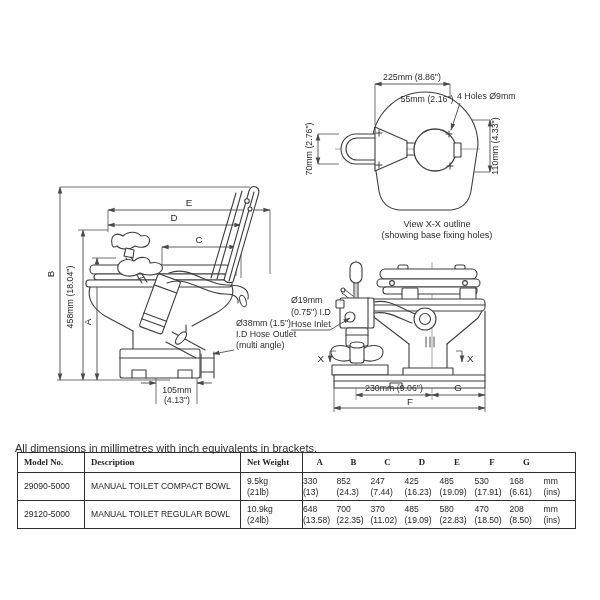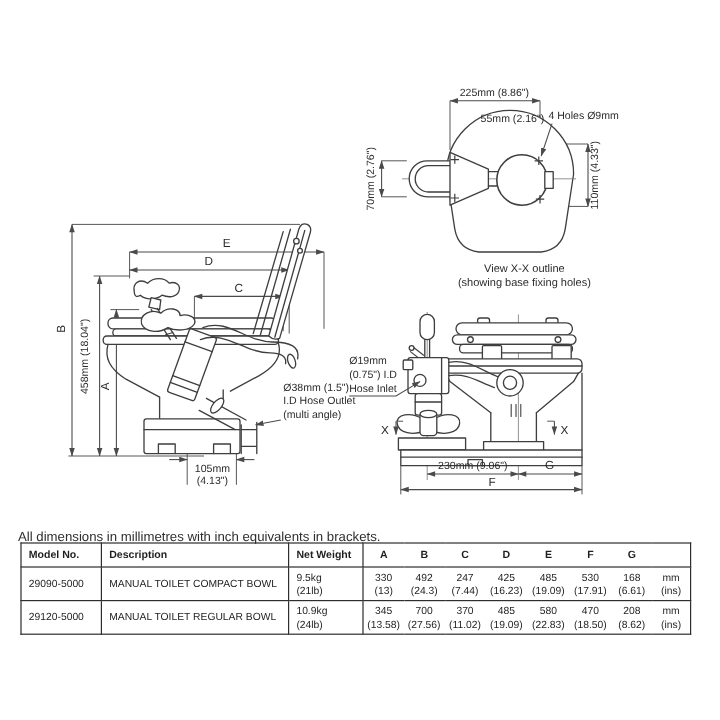--- a/index.html
+++ b/index.html
@@ -16,25 +16,25 @@
   .art{fill:#ffffff;stroke:#3e3e3e;stroke-width:1.1;stroke-linejoin:round;}
   .ln{fill:none;stroke:#3e3e3e;stroke-width:1.1;stroke-linejoin:round;stroke-linecap:round;}
   .note{position:absolute;left:15px;top:442px;font-size:11px;color:#2d2d2d;}
   .spec{position:absolute;left:17px;top:452px;border-collapse:collapse;table-layout:fixed;
         width:558px;font-size:8.6px;color:#1f1f1f;}
   .spec th,.spec td{border-top:1.2px solid #2e2e2e;border-bottom:1.2px solid #2e2e2e;
         padding:0;vertical-align:middle;line-height:1.18;}
   .spec .vline{border-right:1.2px solid #2e2e2e;}
   .spec .lb{border-left:1.4px solid #2e2e2e;}
   .spec .rb{border-right:1.4px solid #2e2e2e;}
-  .spec th{font-size:8.8px;font-weight:bold;text-align:left;height:19px;padding-left:6px;}
+  .spec th{font-size:8.8px;font-weight:bold;text-align:left;height:19px;padding-left:6px;font-family:Liberation Serif, serif;}
   .spec th.c{text-align:center;padding-left:0;}
   .spec td{height:27px;}
   .spec td.t{padding-left:6px;text-align:left;margin-top:14px;}
-  .spec td.c{text-align:center;}
+  .spec td.c{}
   .two span{display:block;}
 </style>
 </head>
 <body>
 
 <div class="page">
 
   <svg style="left:295px;top:61px;" width="300" height="182" viewBox="0 0 300 182">
     <defs>
       <marker id="a3e" markerWidth="8" markerHeight="6" refX="6.6" refY="3" orient="auto" markerUnits="userSpaceOnUse">
@@ -266,21 +266,21 @@
       <td class="vline t">MANUAL TOILET COMPACT BOWL</td>
       <td class="vline t two">
             <span>9.5kg</span>
             <span>(21lb)</span>
           </td>
       <td class="c two">
             <span>330</span>
             <span>(13)</span>
           </td>
       <td class="c two">
-            <span>492</span>
+            <span>852</span>
             <span>(24.3)</span>
           </td>
       <td class="c two">
             <span>247</span>
             <span>(7.44)</span>
           </td>
       <td class="c two">
             <span>425</span>
             <span>(16.23)</span>
           </td>
@@ -302,46 +302,46 @@
           </td>
     </tr>
     <tr>
       <td class="lb vline t">29120-5000</td>
       <td class="vline t">MANUAL TOILET REGULAR BOWL</td>
       <td class="vline t two">
             <span>10.9kg</span>
             <span>(24lb)</span>
           </td>
       <td class="c two">
-            <span>345</span>
+            <span>648</span>
             <span>(13.58)</span>
           </td>
       <td class="c two">
             <span>700</span>
-            <span>(27.56)</span>
+            <span>(22.35)</span>
           </td>
       <td class="c two">
             <span>370</span>
             <span>(11.02)</span>
           </td>
       <td class="c two">
             <span>485</span>
             <span>(19.09)</span>
           </td>
       <td class="c two">
             <span>580</span>
             <span>(22.83)</span>
           </td>
       <td class="c two">
             <span>470</span>
             <span>(18.50)</span>
           </td>
       <td class="c two">
             <span>208</span>
-            <span>(8.62)</span>
+            <span>(8.50)</span>
           </td>
       <td class="c rb two">
             <span>mm</span>
             <span>(ins)</span>
           </td>
     </tr>
   </tbody>
     </table>
 </div>
 

